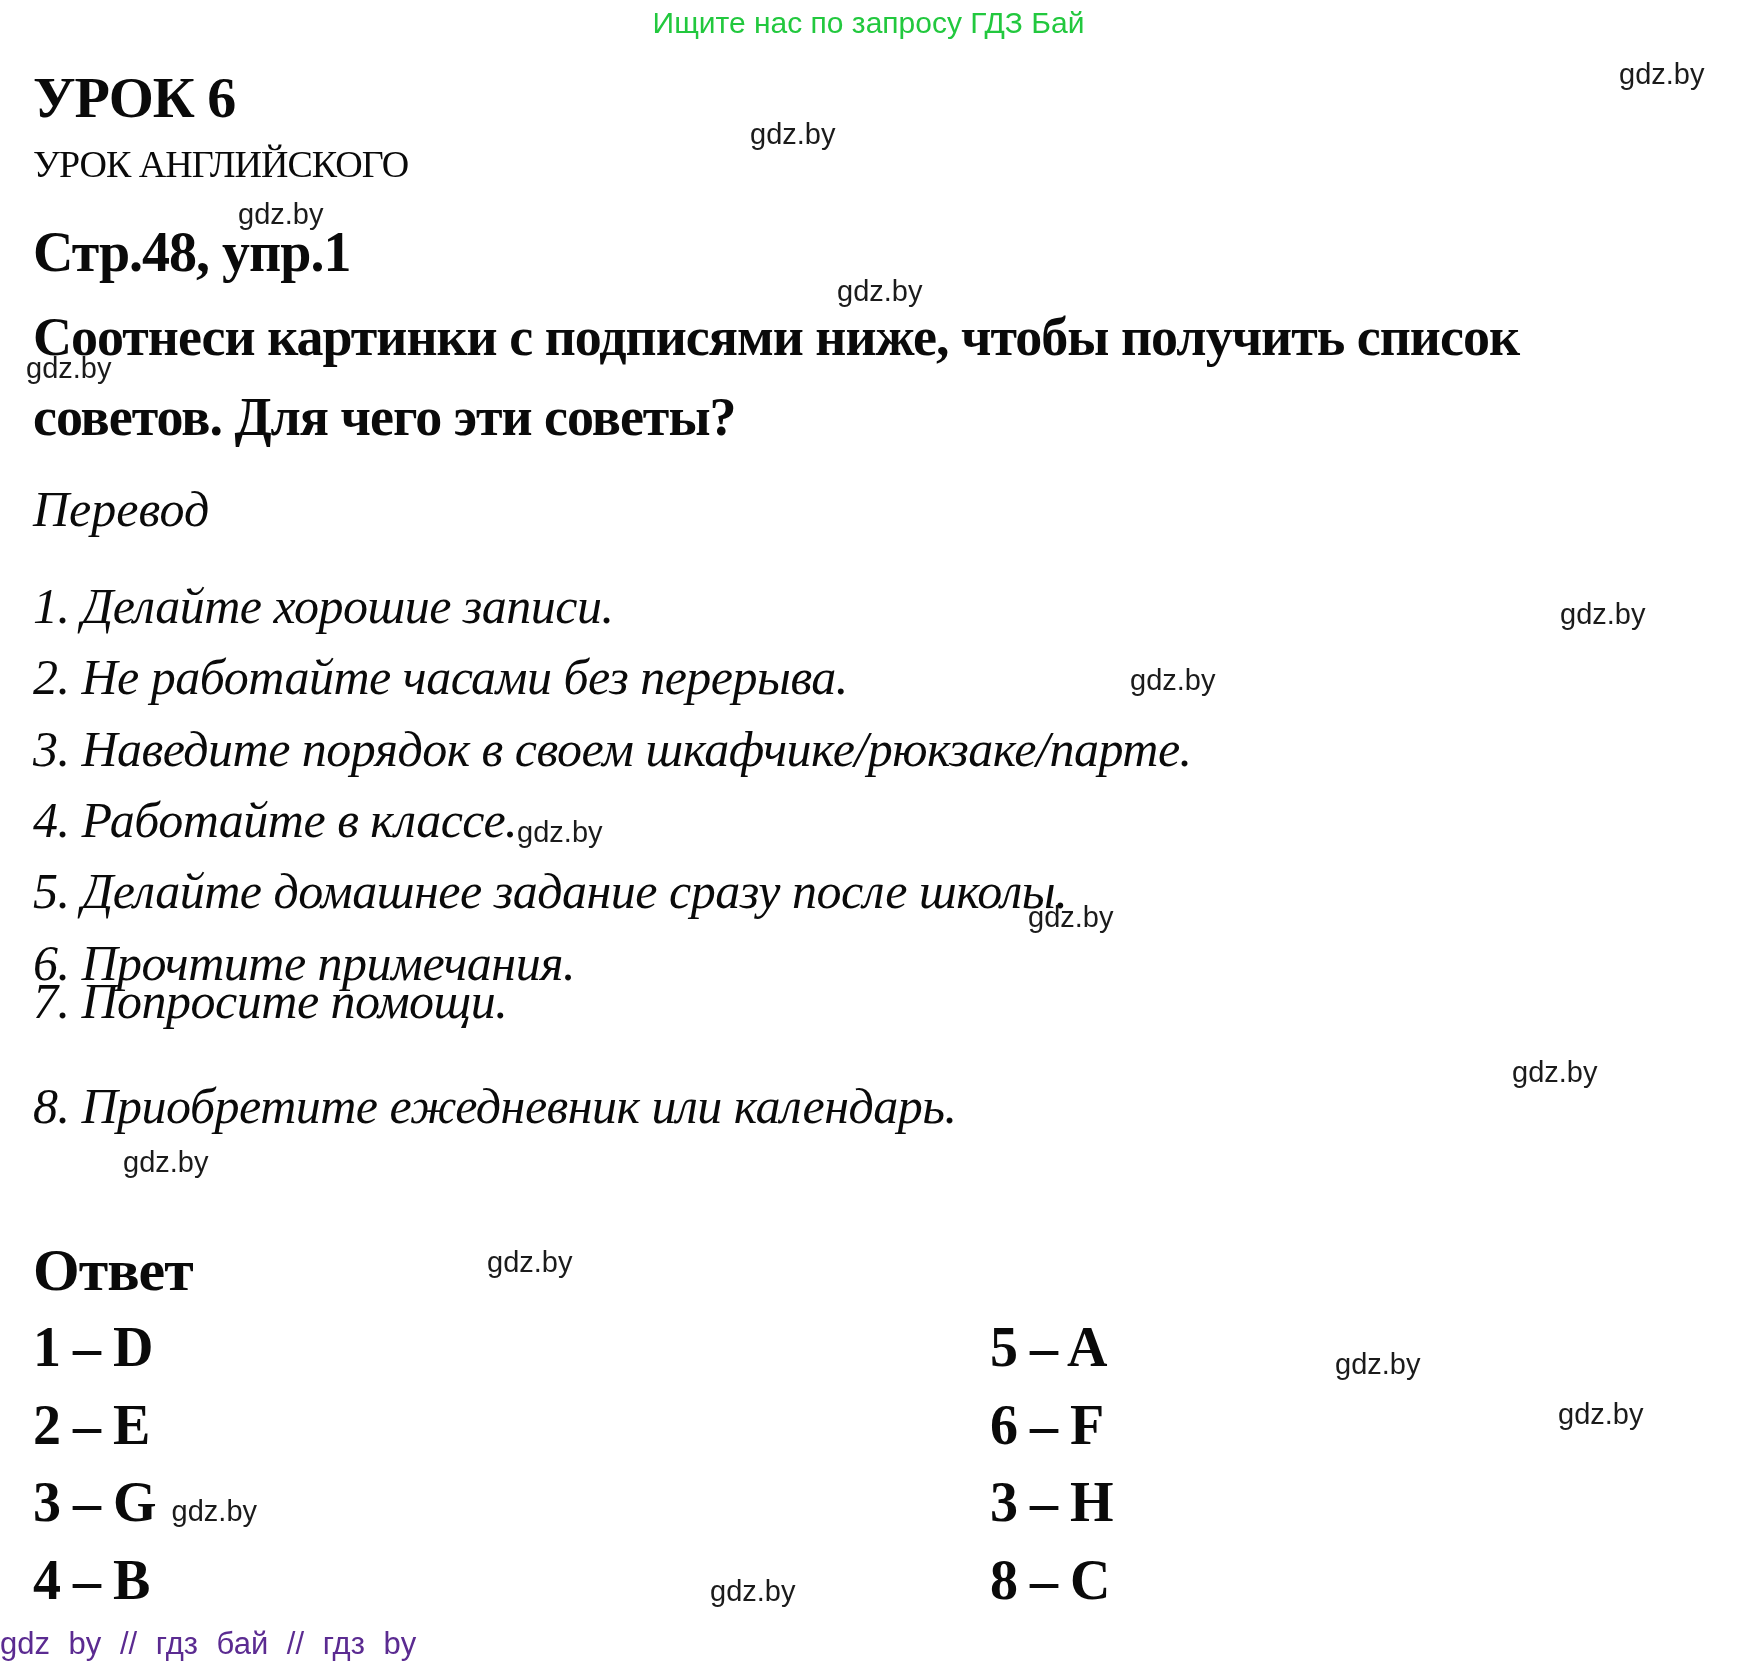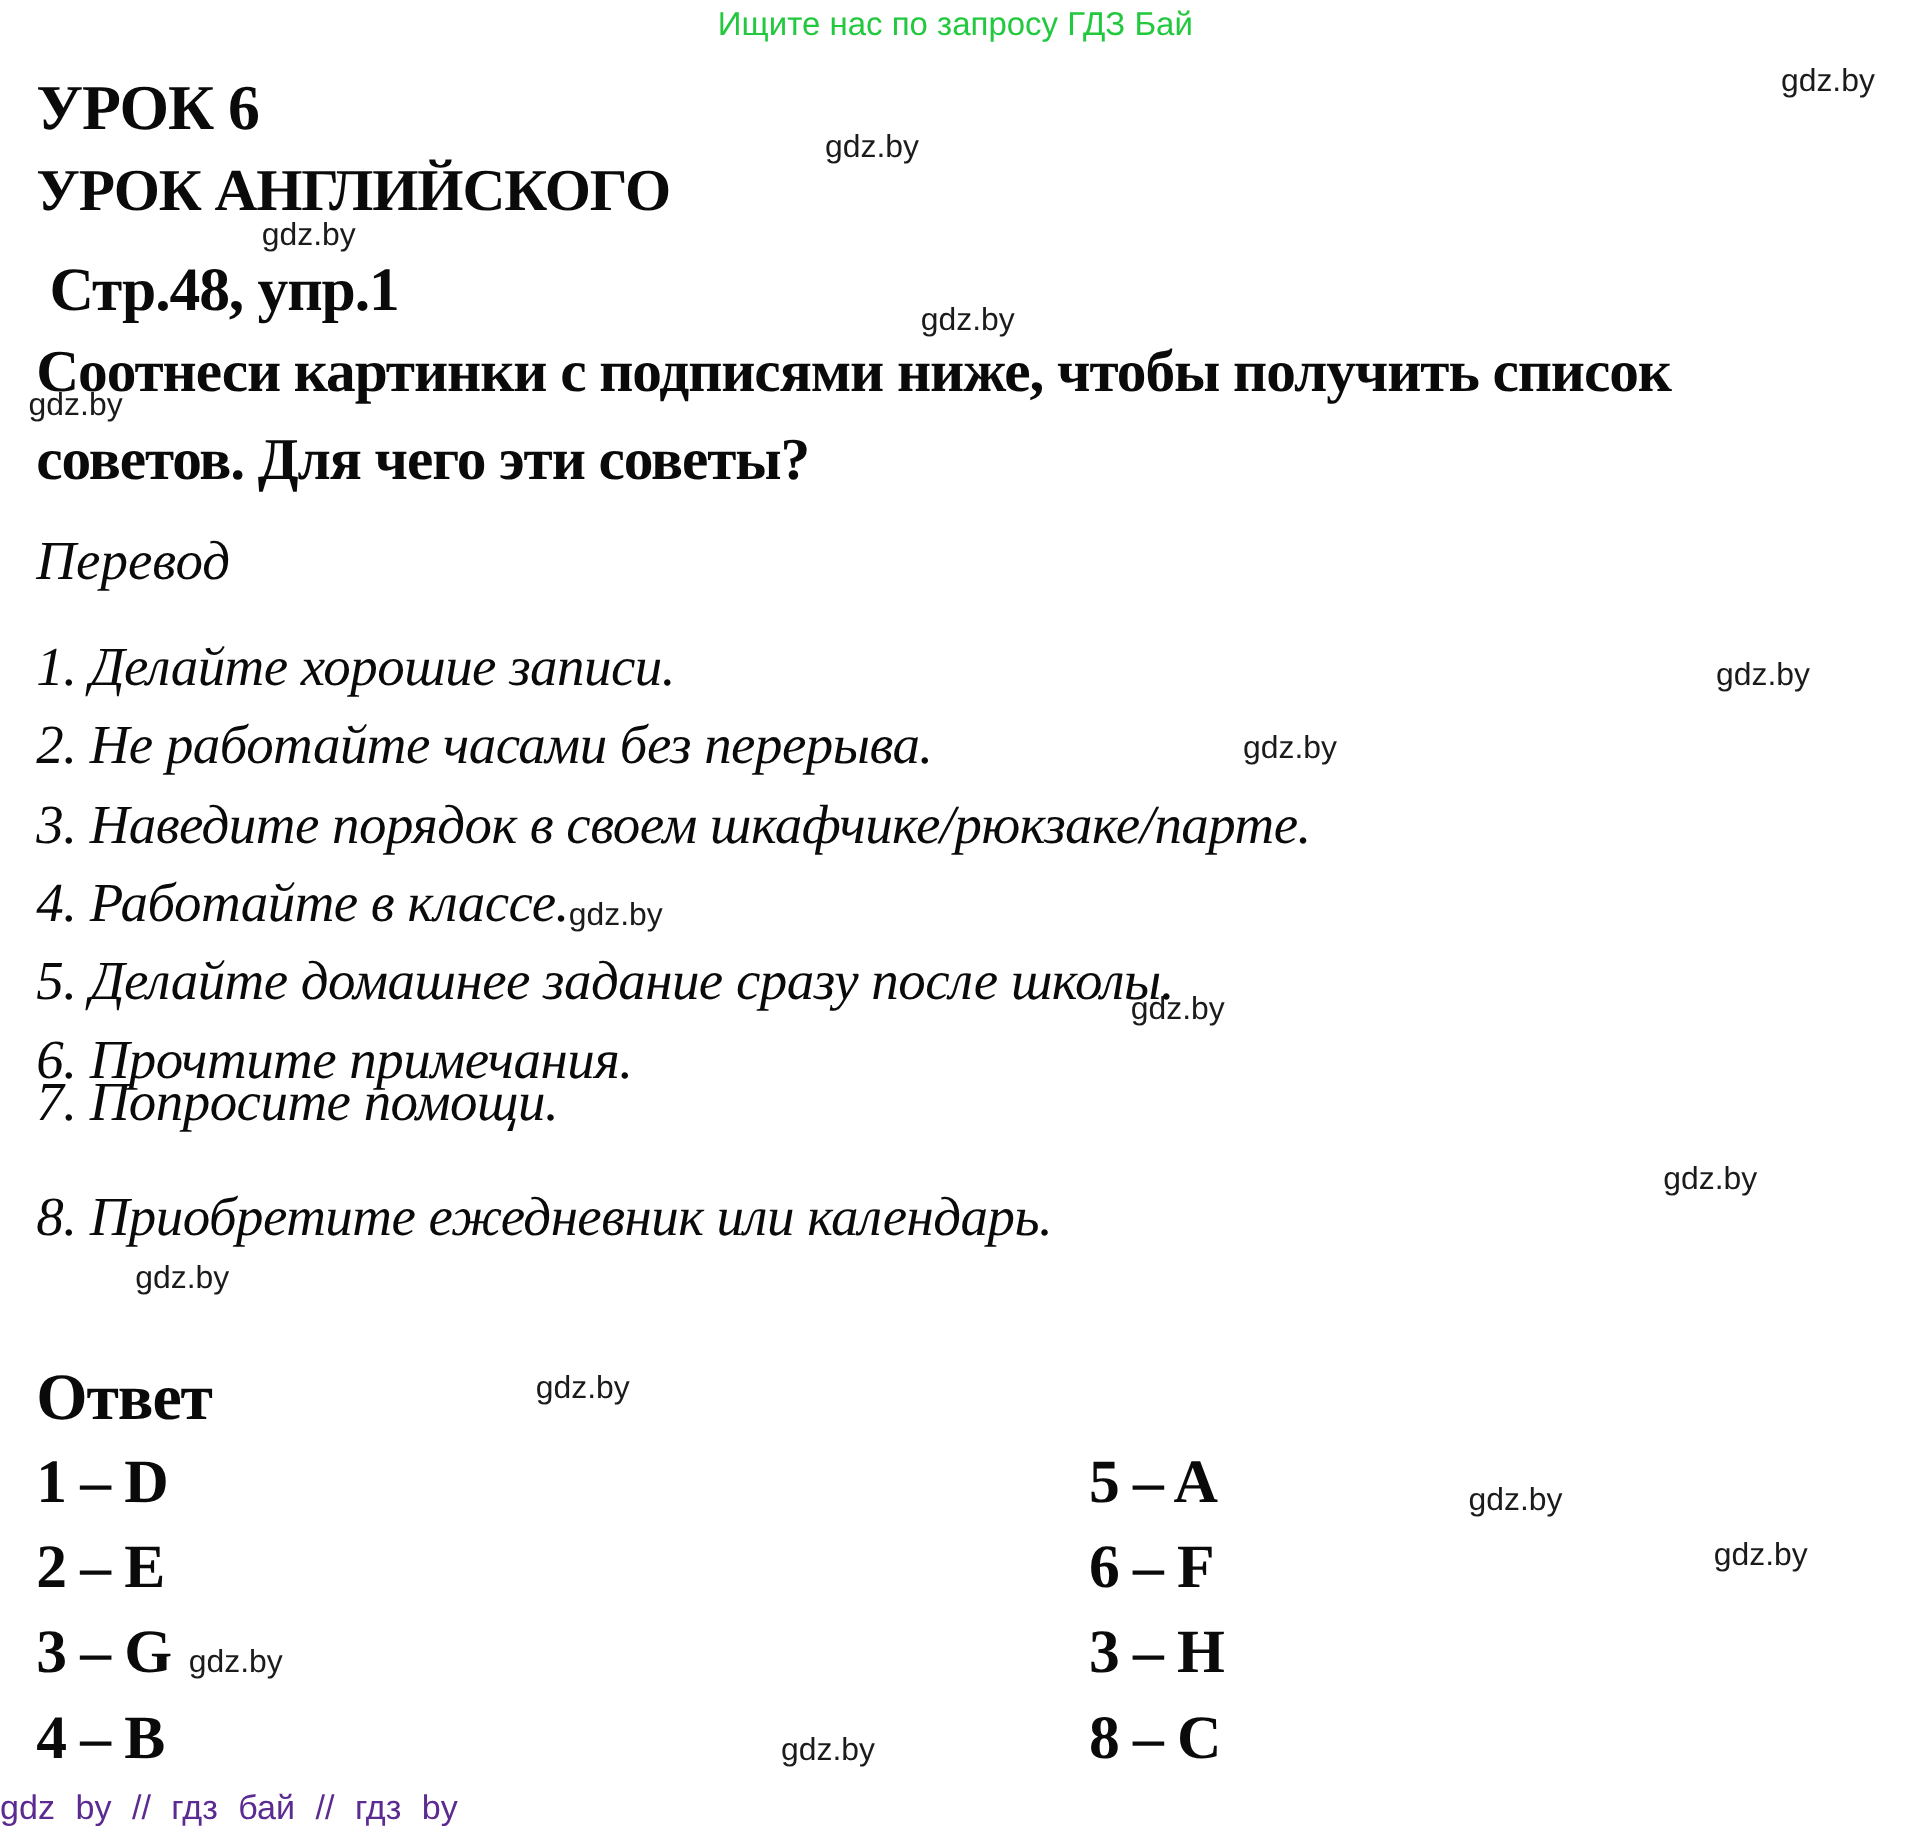--- a/index.html
+++ b/index.html
@@ -21,21 +21,21 @@
   }
   .abs{position:absolute;white-space:nowrap;}
   .banner{
     left:0;right:0;top:6px;
     text-align:center;
     font-family:"Liberation Sans", sans-serif;
     font-size:30px;
     color:var(--green);
   }
   .h-lesson   {left:33px;top:64px;  font-size:58px;font-weight:bold;letter-spacing:-1px;}
-  .h-subject  {left:33px;top:142px; font-size:54px;font-weight:bold;letter-spacing:-1px;}
+  .h-subject  {left:33px;top:142px; font-size:38px;font-weight:normal;letter-spacing:-1px;}
   .h-exercise {left:33px;top:220px; font-size:56px;font-weight:bold;letter-spacing:-1px;}
   .task-line1 {left:33px;top:306px; font-size:54px;font-weight:bold;letter-spacing:-1px;}
   .task-line2 {left:33px;top:386px; font-size:54px;font-weight:bold;letter-spacing:-1px;}
   .trans-label{left:33px;top:480px; font-size:50px;font-style:italic;}
   .t-item{font-size:50px;font-style:italic;letter-spacing:-0.5px;}
   .t1{left:33px;top:577px;}
   .t2{left:33px;top:648px;text-align:center;}
   .t3{left:33px;top:720px;}
   .t4{left:33px;top:791px;display:flex;align-items:flex-end;gap:0;}
   .t5{left:33px;top:862px;}
@@ -106,21 +106,21 @@
   <div class="wm wm9">gdz.by</div>
   <div class="wm wm10">gdz.by</div>
   <div class="wm wm11">gdz.by</div>
   <div class="wm wm12">gdz.by</div>
   <div class="wm wm13">gdz.by</div>
   <div class="wm wm14">gdz.by</div>
   <div class="wm wm16">gdz.by</div>
 
   <h1 class="abs h-lesson" style="margin:0;">УРОК 6</h1>
   <h1 class="abs h-subject" style="margin:0;">УРОК АНГЛИЙСКОГО</h1>
-  <h2 class="abs h-exercise" style="margin:12px;">Стр.48, упр.1</h2>
+  <h2 class="abs h-exercise" style="margin:0;">Стр.48, упр.1</h2>
 
   <p class="abs task-line1" style="margin:0;">Соотнеси картинки с подписями ниже, чтобы получить список</p>
   <p class="abs task-line2" style="margin:0;">советов. Для чего эти советы?</p>
 
   <p class="abs trans-label" style="margin:0;">Перевод</p>
 
   <div class="abs t-item t1">1. Делайте хорошие записи.</div>
   <div class="abs t-item t2">2. Не работайте часами без перерыва.</div>
   <div class="abs t-item t3">3. Наведите порядок в своем шкафчике/рюкзаке/парте.</div>
   <div class="abs t-item t4">

